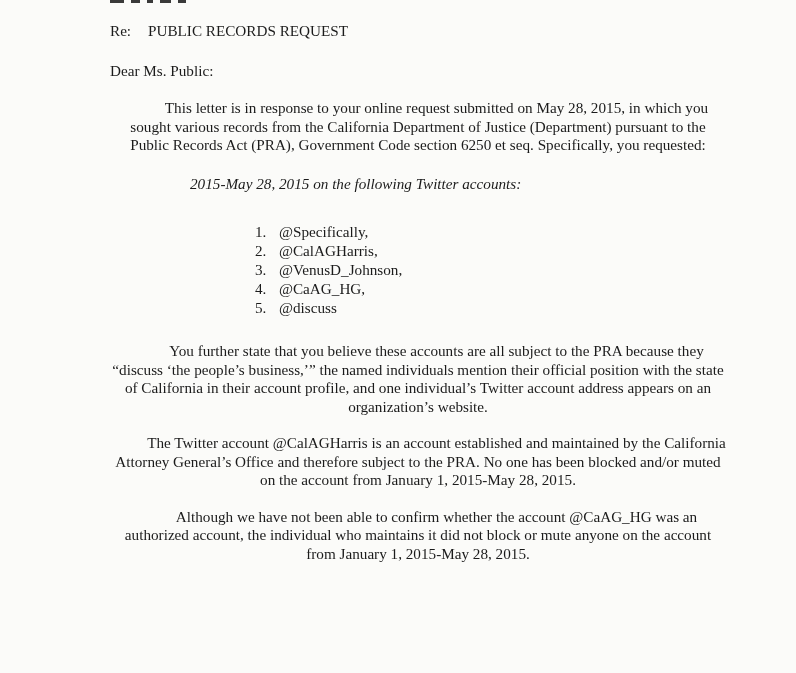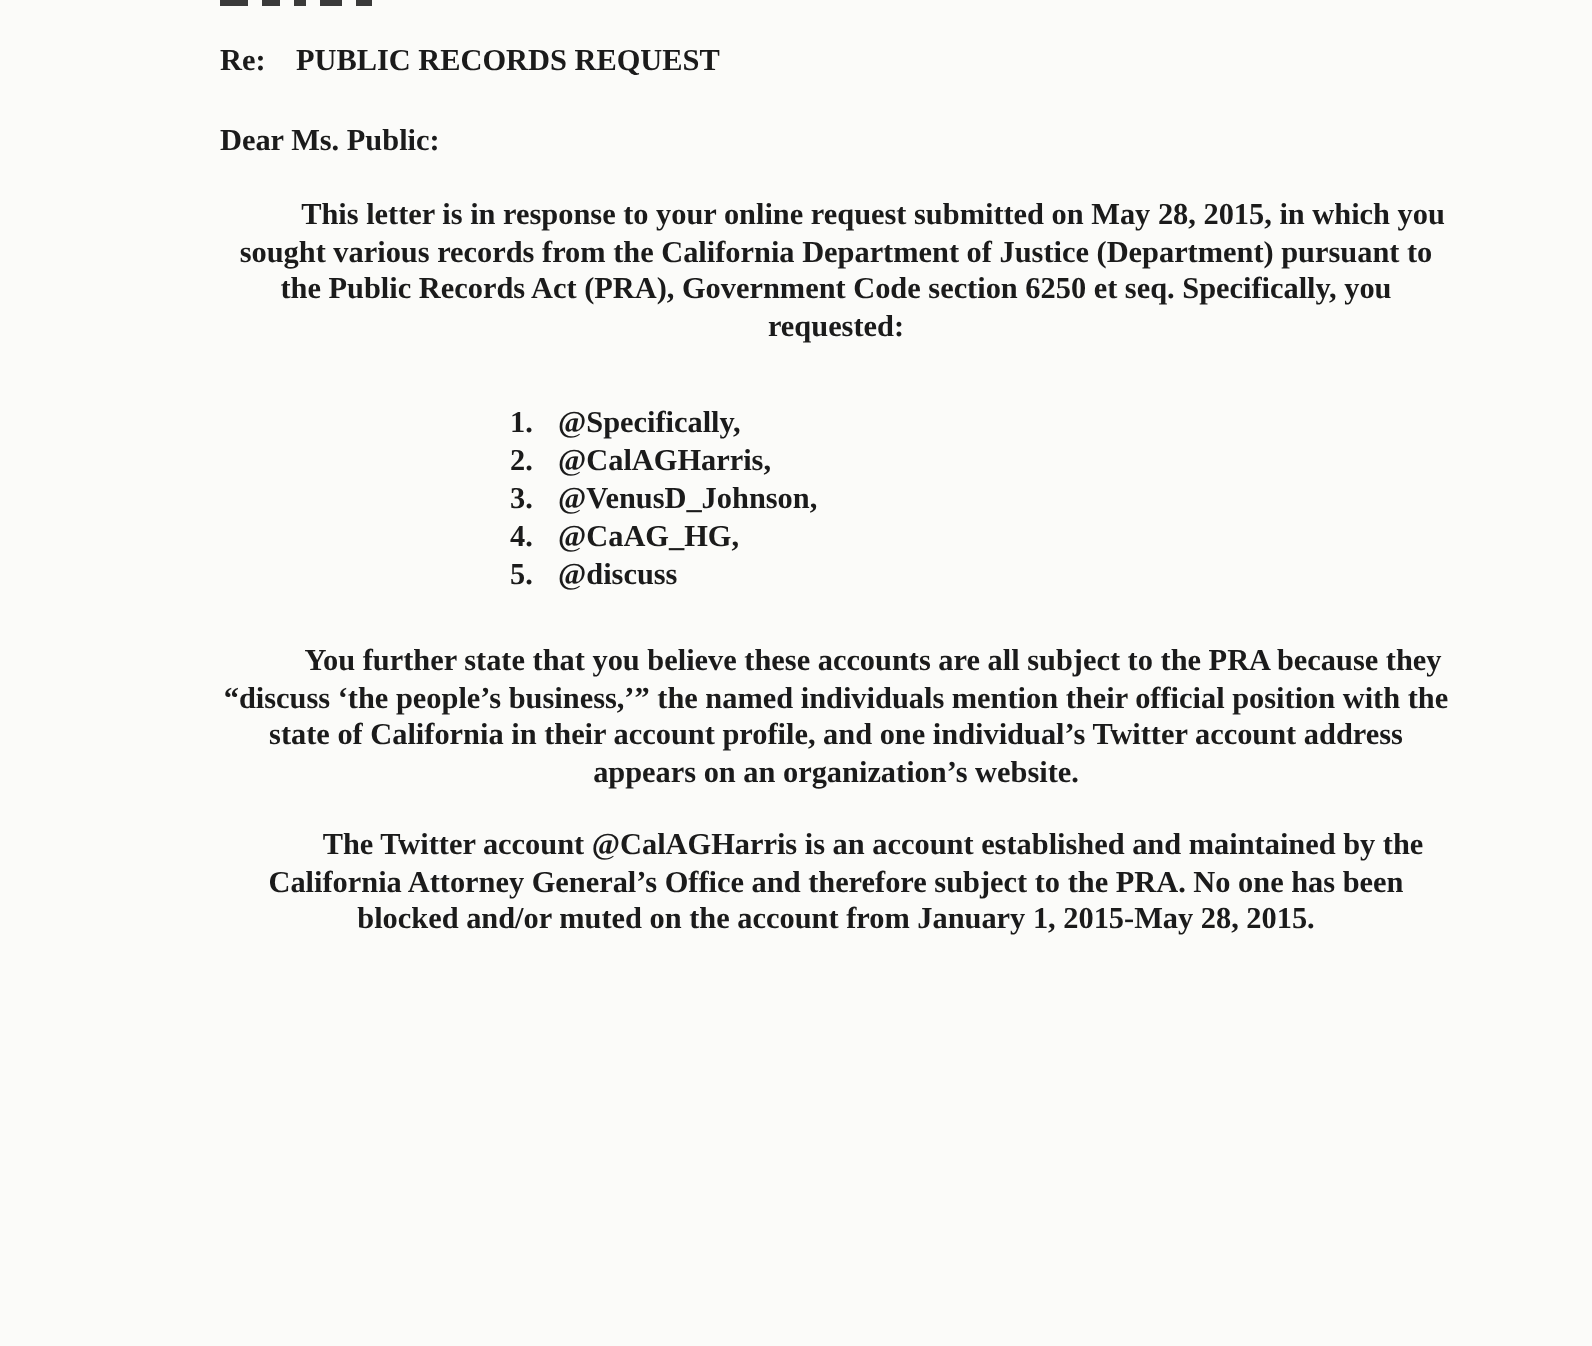--- a/index.html
+++ b/index.html
@@ -18,21 +18,20 @@
   .page {
     position: absolute;
     top: 0;
     left: 0;
     width: 796px;
     height: 673px;
     box-sizing: border-box;
     padding: 16px 70px 0 110px;
     font-size: 15.2px;
     line-height: 18.5px;
-    font-weight: bold;
   }
   .scan-artifact {
     position: absolute;
     top: 0;
     left: 110px;
     width: 100px;
     height: 5px;
     overflow: hidden;
   }
   .scan-artifact span {
@@ -91,20 +90,21 @@
 
   <div class="re-line">
     <span class="re-label">Re:</span><span>PUBLIC RECORDS REQUEST</span>
   </div>
 
   <div class="salutation">Dear Ms. Public:</div>
 
   <div class="para p1">This letter is in response to your online request submitted on May 28, 2015, in which you sought various records from the California Department of Justice (Department) pursuant to the Public Records Act (PRA), Government Code section 6250 et seq.  Specifically, you requested:</div>
 
   <div class="quote-block">
+    <div>2015-May 28, 2015 on the following Twitter accounts:</div>
   </div>
 
   <div class="accounts-list">
     <div class="account-row">
       <span class="account-num">1.</span>
       <span>@Specifically,</span>
     </div>
     <div class="account-row">
       <span class="account-num">2.</span>
       <span>@CalAGHarris,</span>
@@ -120,14 +120,15 @@
     <div class="account-row">
       <span class="account-num">5.</span>
       <span>@discuss</span>
     </div>
   </div>
 
   <div class="para p2">You further state that you believe these accounts are all subject to the PRA because they “discuss ‘the people’s business,’” the named individuals mention their official position with the state of California in their account profile, and one individual’s Twitter account address appears on an organization’s website.</div>
 
   <div class="para p3">The Twitter account @CalAGHarris  is an account established and maintained by the California Attorney General’s Office and therefore subject to the PRA.  No one has been blocked and/or muted on the account from January 1, 2015-May 28, 2015.</div>
 
+  <div class="para p4">Although we have not been able to confirm whether the account @CaAG_HG was an authorized account, the individual who maintains it did not block or mute anyone on the account from January 1, 2015-May 28, 2015.</div>
 
 </div>
 
 </body></html>

